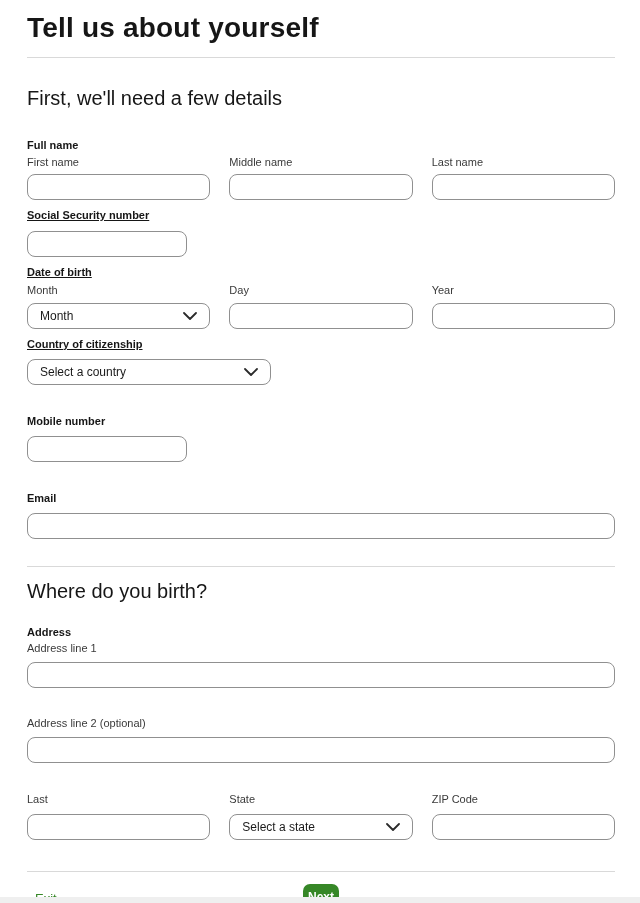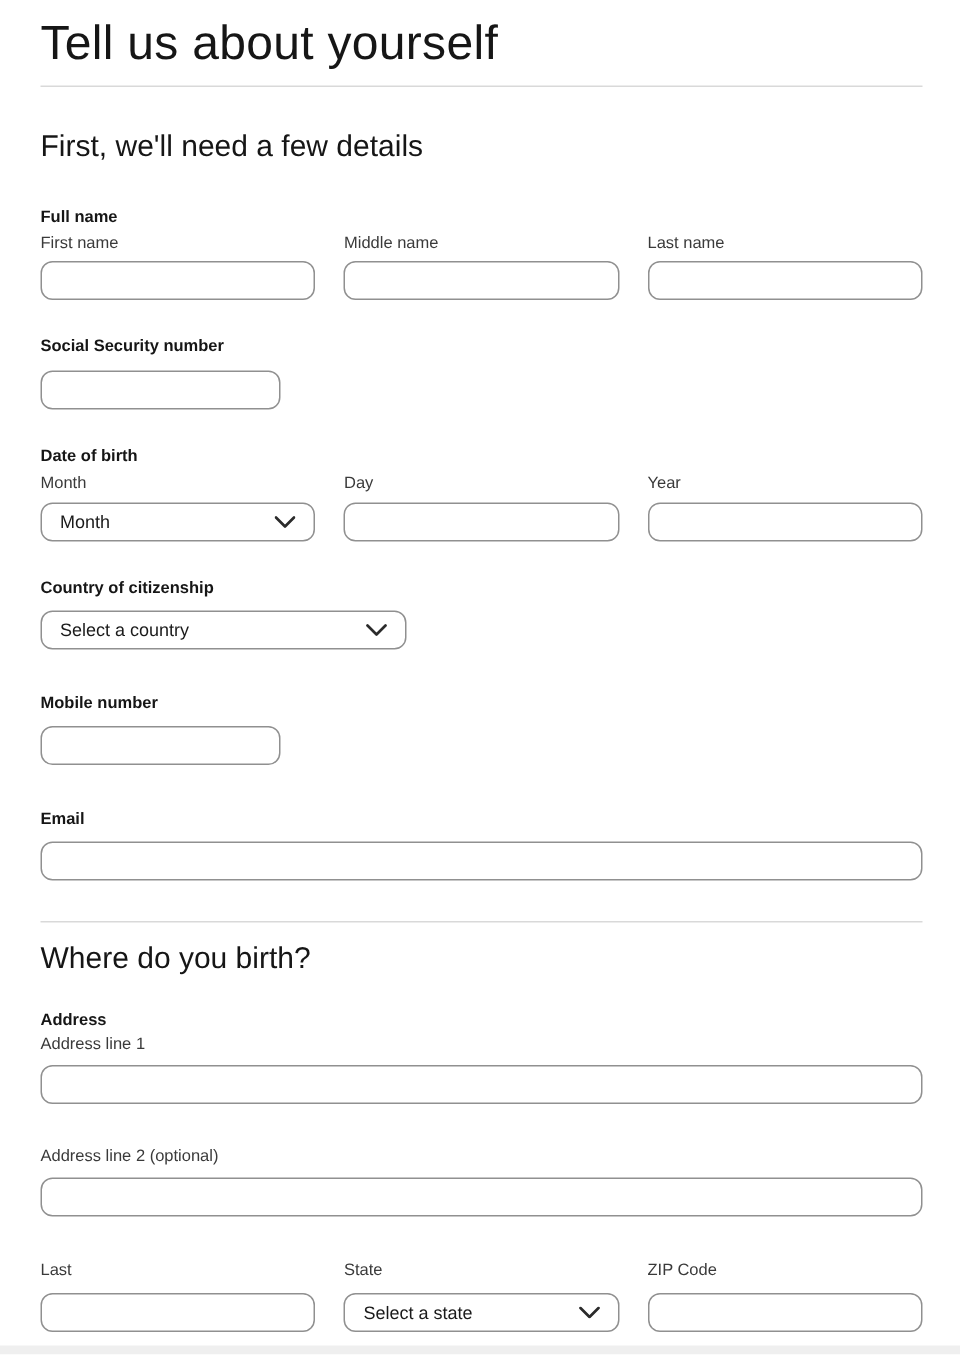--- a/index.html
+++ b/index.html
@@ -6,23 +6,23 @@
   html, body { width: 640px; height: 903px; background: #ffffff; overflow: hidden; }
   body {
     font-family: "Liberation Sans", sans-serif;
     color: #1a1a1a;
     position: relative;
   }
   .container { padding: 0 25px 0 27px; }
 
   .page-title {
     margin-top: 12px;
-    font-size: 32px;
+    font-size: 28px;
     line-height: 32px;
-    font-weight: 400;
+    font-weight: 700;
     letter-spacing: 0.2px;
     color: #161616;
   }
   .divider {
     border: none;
     border-top: 1px solid #d9d9d9;
     margin-top: 13px;
   }
   .section-heading {
     font-size: 20px;
@@ -87,21 +87,21 @@
   .w-medium { width: 244px; }
 
   .mt2 { margin-top: 2px; }
   .mt3 { margin-top: 3px; }
   .mt4 { margin-top: 4px; }
   .mt5 { margin-top: 5px; }
   .mt6 { margin-top: 6px; }
   .mt7 { margin-top: 7px; }
   .mt8 { margin-top: 8px; }
   .mt9 { margin-top: 9px; }
-  .mt16 { margin-top: 24px; }
+  .mt16 { margin-top: 8px; text-decoration: underline; }
   .mt17 { margin-top: 29px; }
   .mt20 { margin-top: 28px; }
   .mt22 { margin-top: 22px; }
   .mt27 { margin-top: 27px; }
   .mt31 { margin-top: 31px; }
 
   .footer {
     position: relative;
     margin-top: 12px;
     height: 30px;

